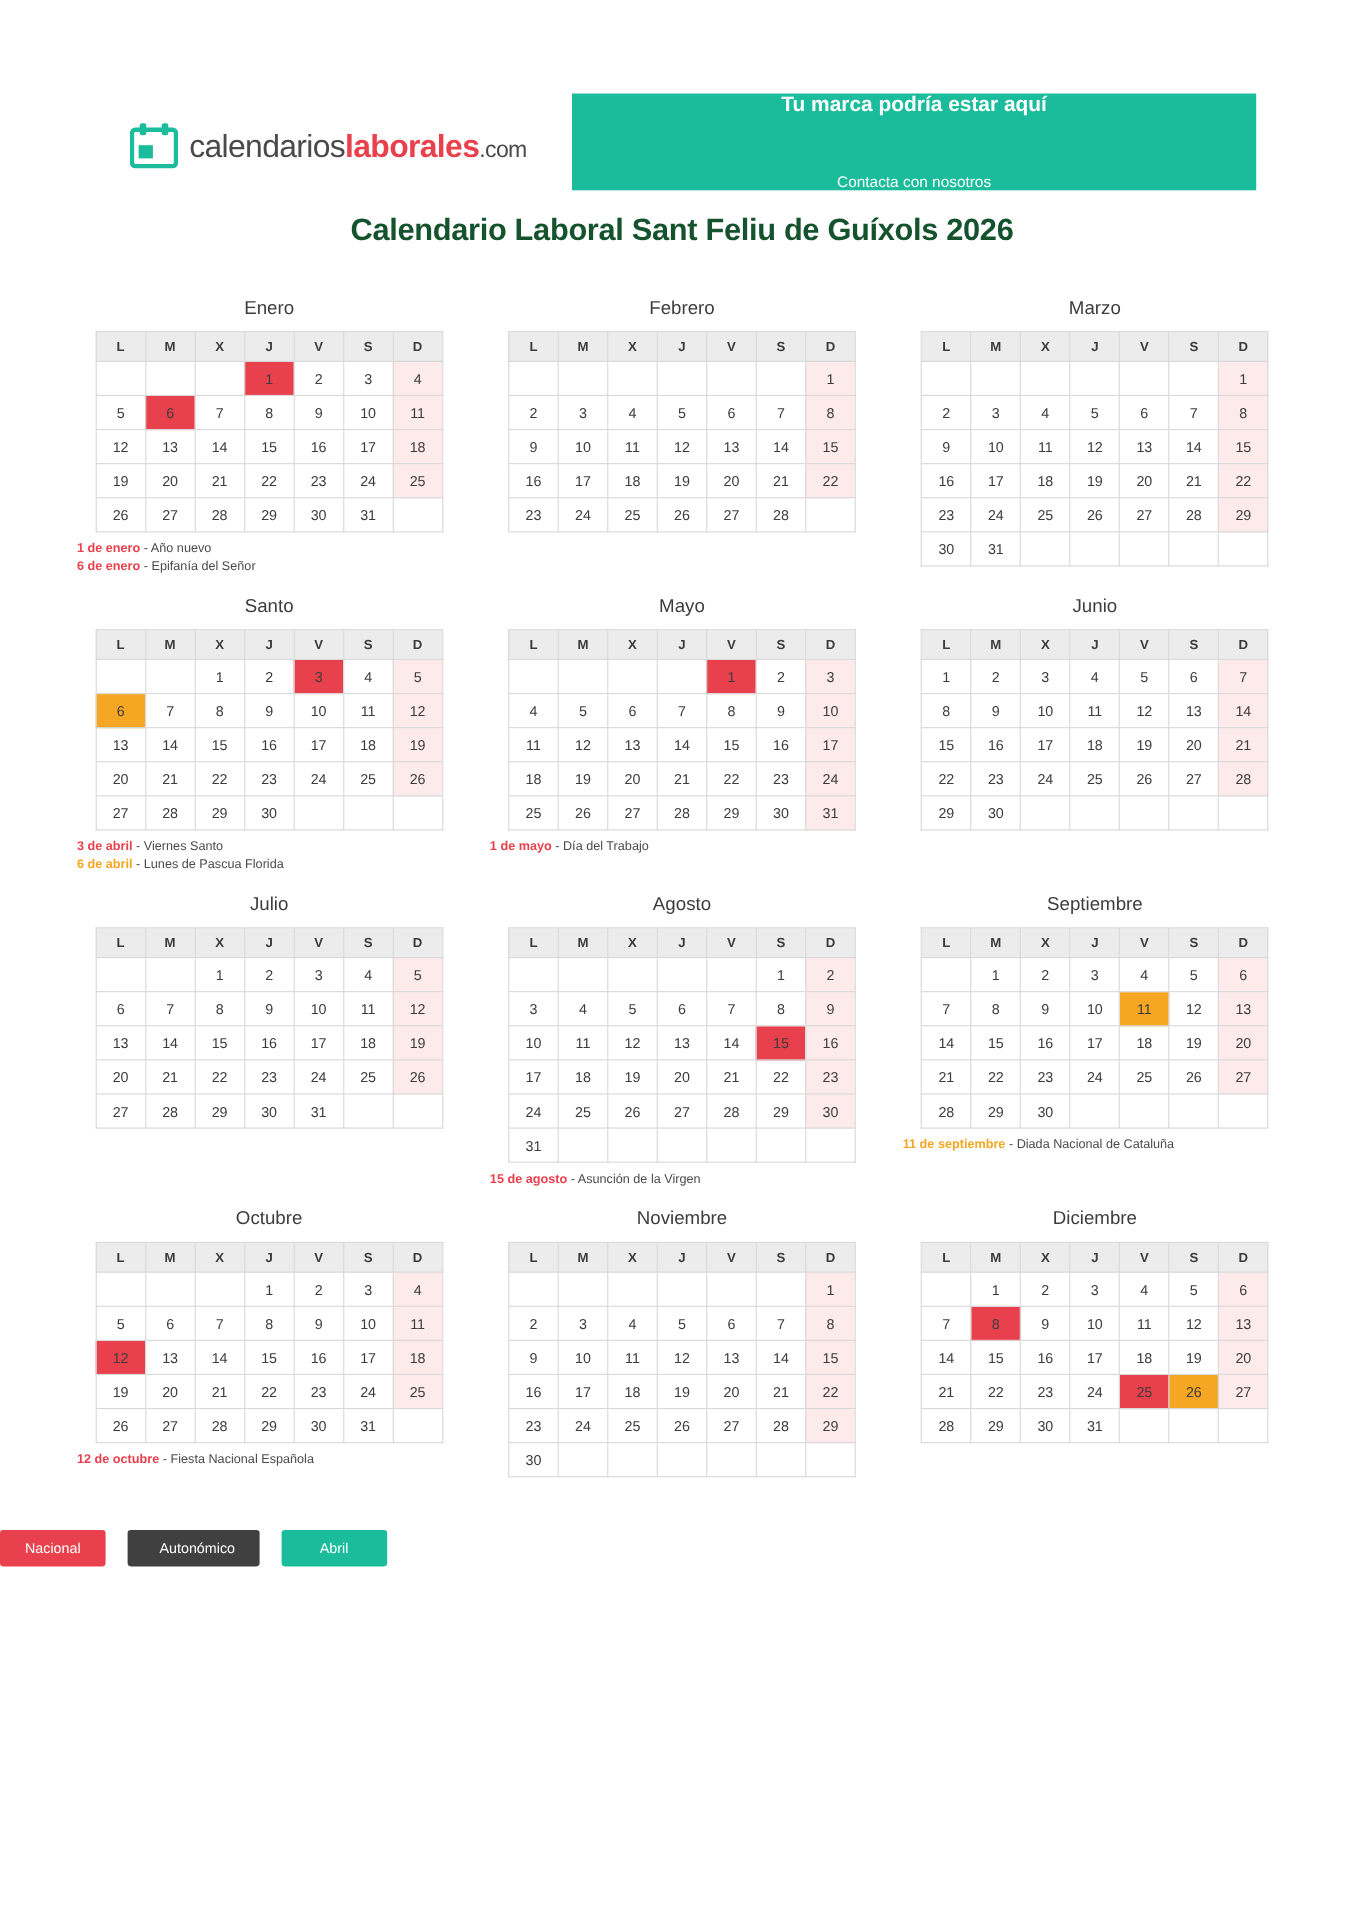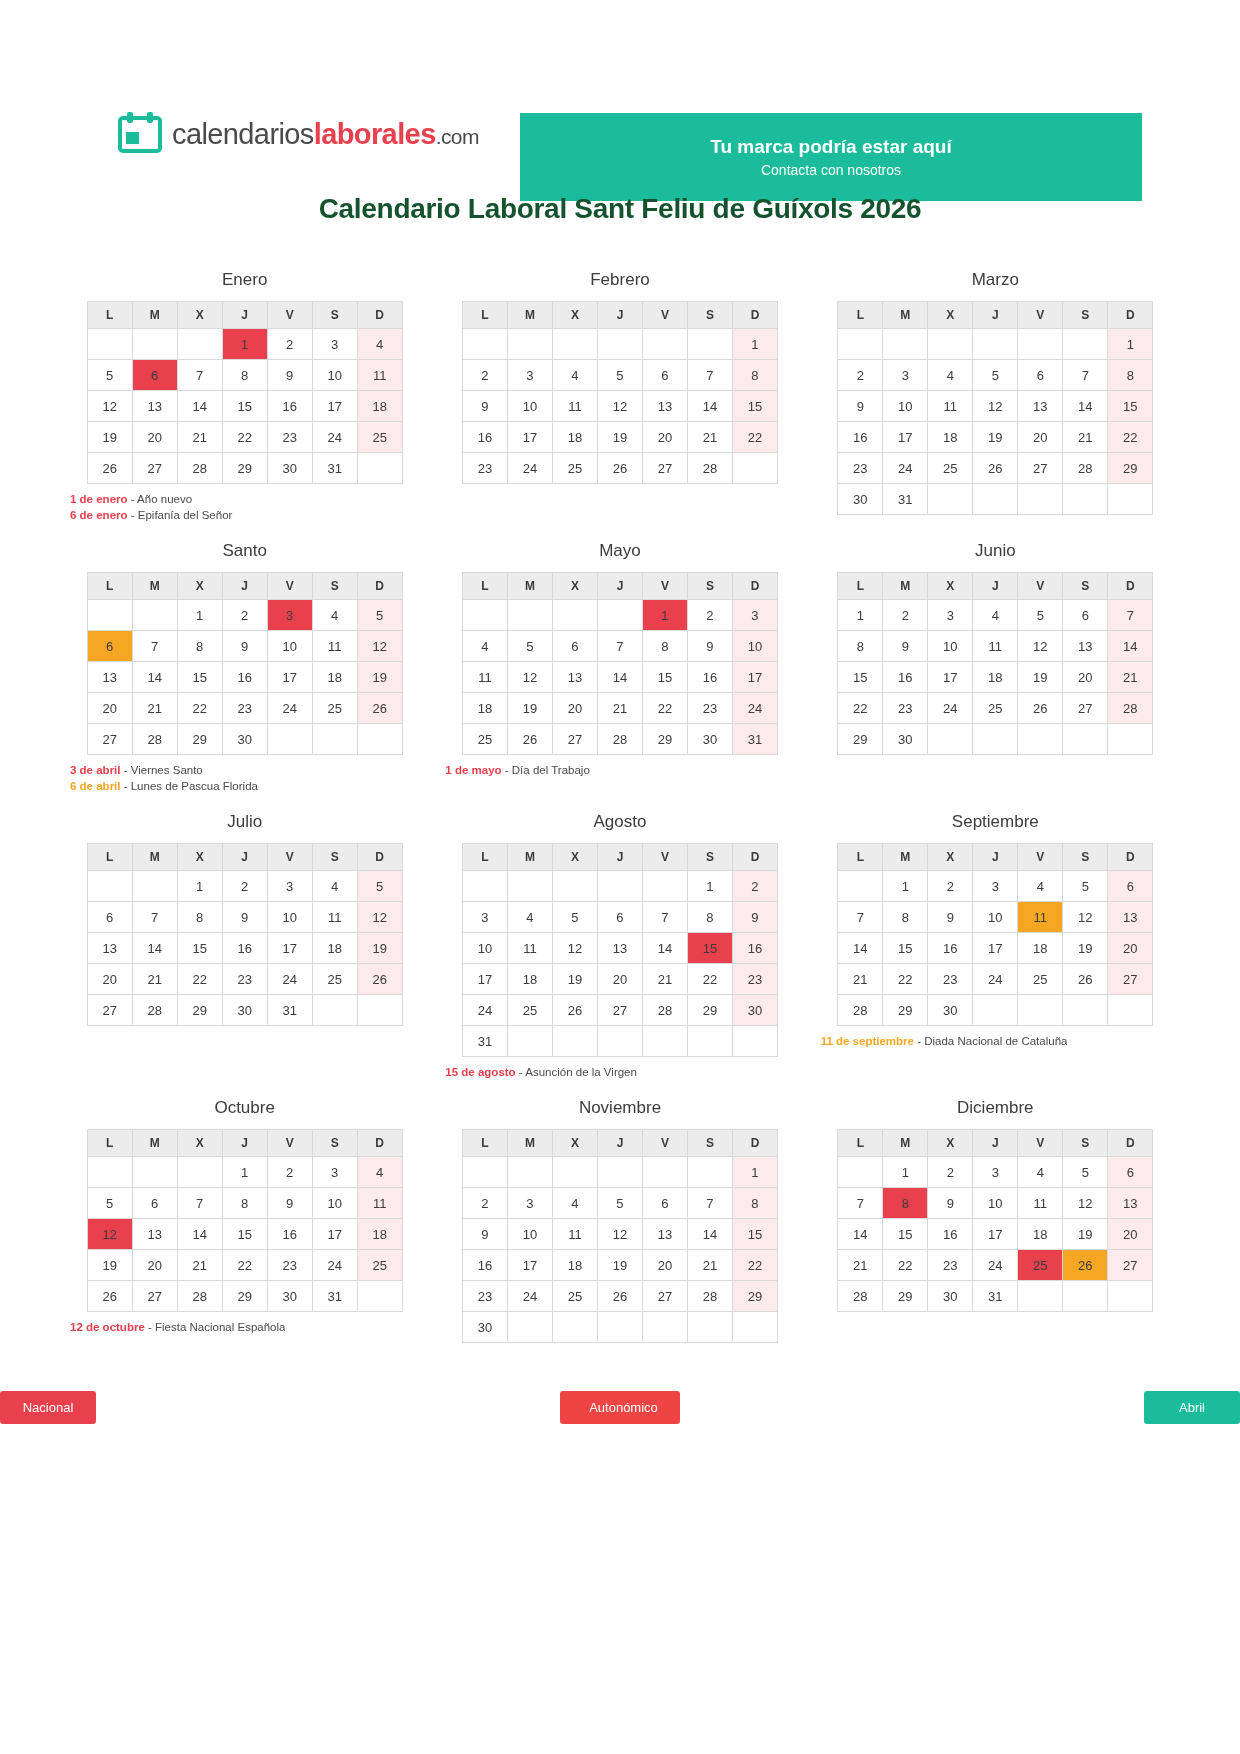--- a/index.html
+++ b/index.html
@@ -45,23 +45,22 @@
   .logo-text .part3 { color: #4a4a4a; font-weight: 400; font-size: 21px; }
 
   .banner {
     width: 622px;
     height: 88px;
     background: #1bbc9b;
     color: #ffffff;
     display: flex;
     flex-direction: column;
     align-items: center;
-    justify-content: center;
+    justify-content: space-between;
     gap: 4px;
-    margin-top: 28px;
   }
   .banner-line1 { font-size: 19px; font-weight: 700; }
   .banner-line2 { font-size: 14px; font-weight: 400; }
 
   
   .page-title {
     text-align: center;
     font-size: 28px;
     font-weight: 700;
     color: #14532d;
@@ -132,33 +131,33 @@
   .note { white-space: nowrap; }
   .note .d { font-weight: 700; }
   .note .d.nac { color: #e8414d; }
   .note .d.aut { color: #f5a623; }
   .note .t { color: #4a4a4a; }
 
   
   .legend {
     margin-top: 30px;
     display: flex;
-    justify-content: space-between;
+    justify-content: flex-start;
     gap: 20px;
   }
   .legend-item {
     color: #ffffff;
     font-size: 13px;
     padding: 9px 22px;
     border-radius: 3px;
     min-width: 96px;
     text-align: center;
   }
   .lg-nac { background: #e8414d; }
-  .lg-aut { background: #ef4444; padding-left: 29px; }
+  .lg-aut { background: #404040; padding-left: 29px; }
   .lg-loc { background: #1bbc9b; }
 </style>
 </head>
 <body>
 
 <div class="page">
 
   <div class="header">
     <div class="logo">
       <span class="logo-icon">

